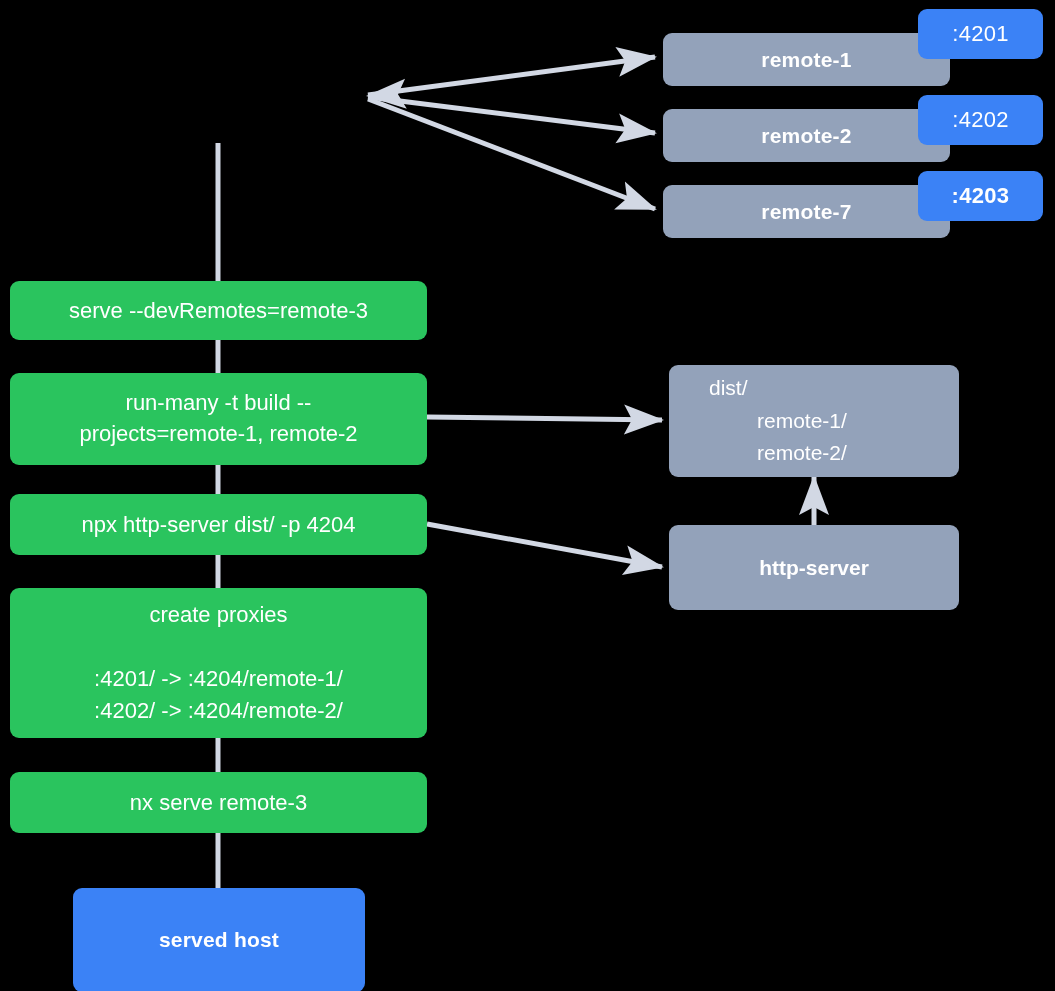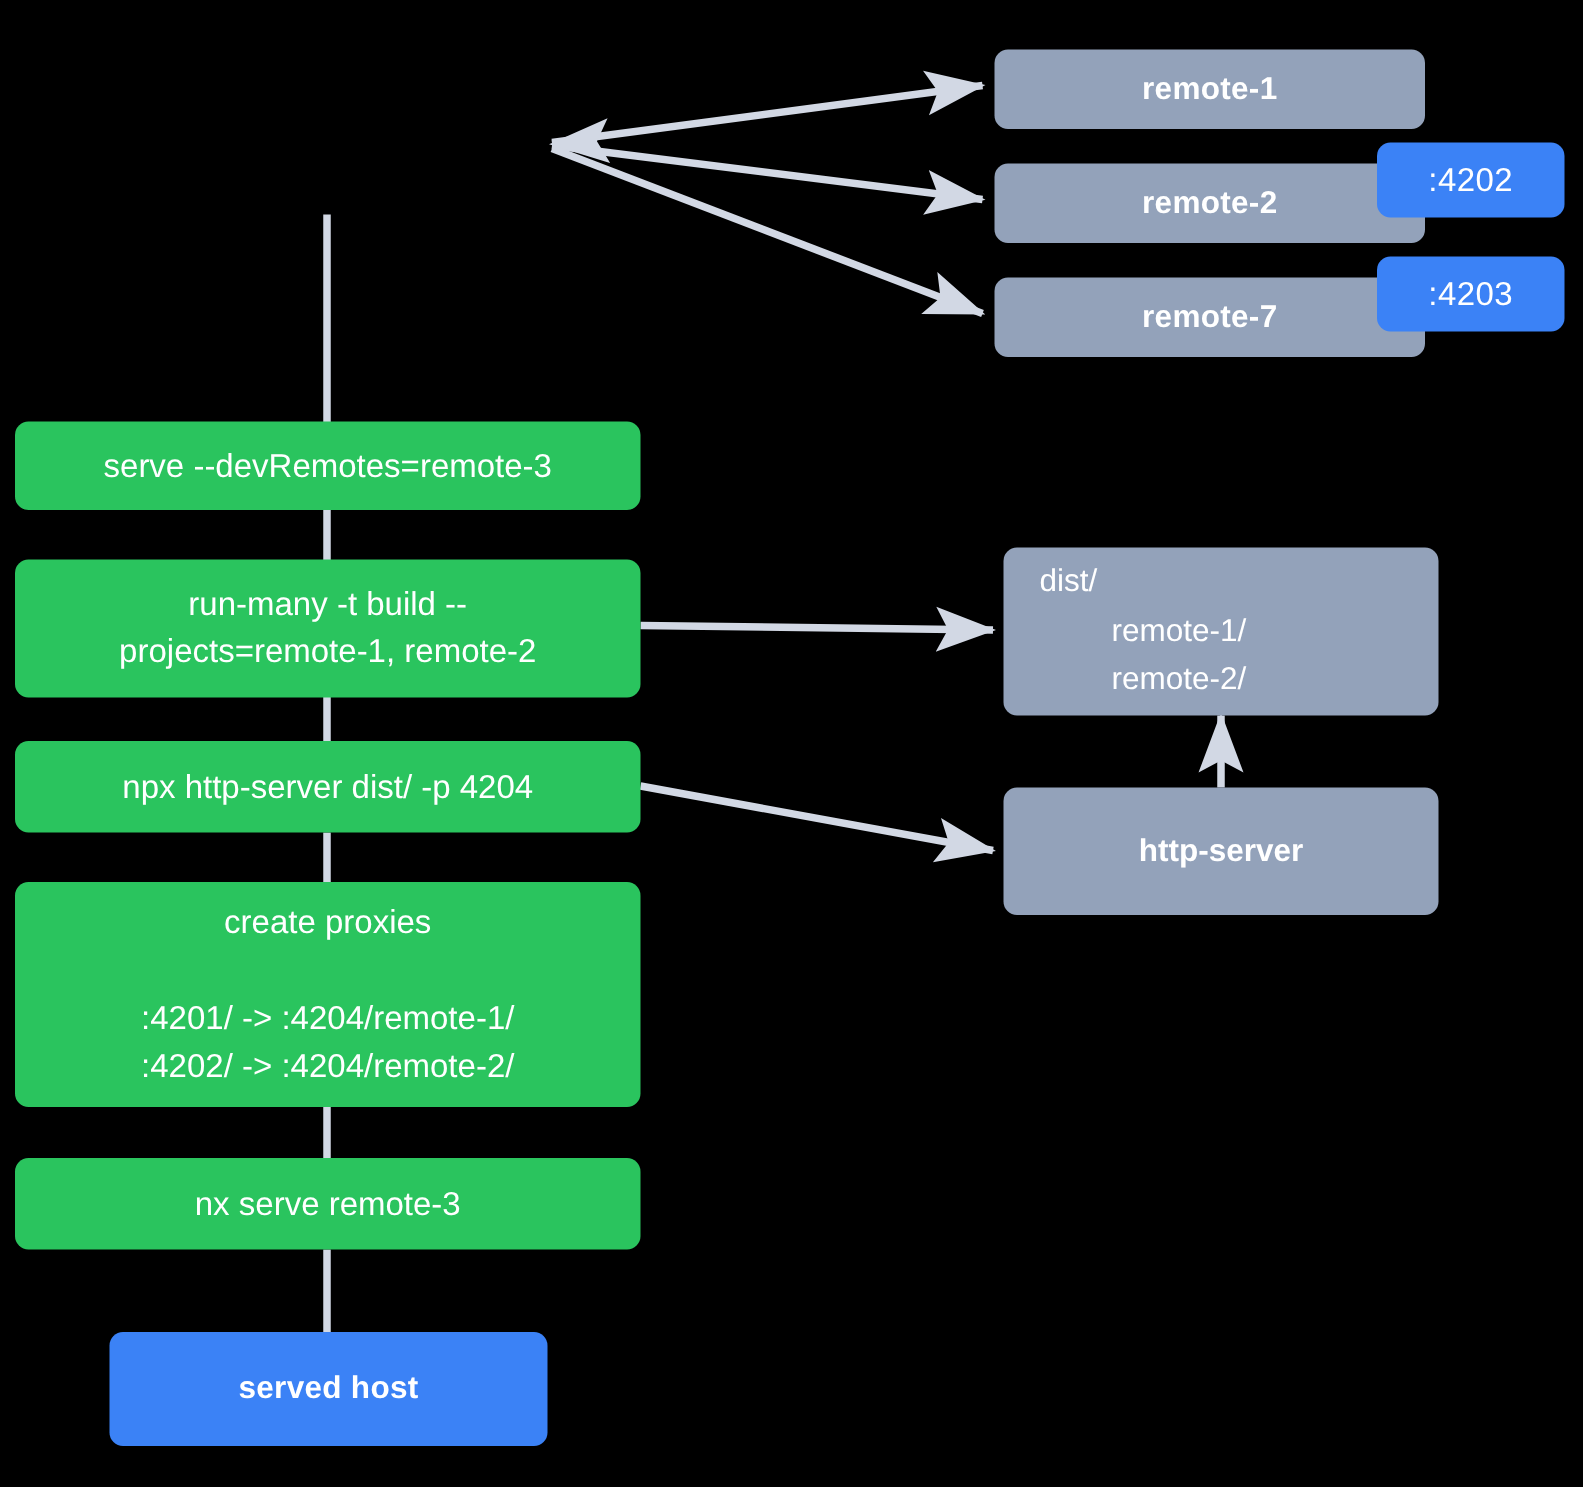--- a/index.html
+++ b/index.html
@@ -77,21 +77,21 @@
     color: #ffffff;
     font-size: 22px;
     display: flex;
     align-items: center;
     justify-content: center;
     letter-spacing: 0.3px;
   }
   .dist-body {
     text-align: left;
     width: 100%;
-    padding-left: 24px;
+    padding-left: 40px;
     box-sizing: border-box;
     font-size: 21px;
     line-height: 1.55;
   }
   .dist-body .indent {
     padding-left: 48px;
   }
   .proxy-title {
     font-size: 22px;
     margin-bottom: 34px;
@@ -137,32 +137,35 @@
 
     <line x1="427" y1="524" x2="662" y2="567" stroke="#d2d8e4" stroke-width="5" marker-end="url(#ah)"></line>
 
     <line x1="814" y1="525" x2="814" y2="477" stroke="#d2d8e4" stroke-width="5" marker-end="url(#ah)"></line>
   </svg>
 
 
   <div class="node node-remote" style="left:663px; top:33px; width:287px; height:53px;">
     <span>remote-1</span>
   </div>
+  <div class="badge" style="left:918px; top:9px; width:125px; height:50px;">
+    <span>:4201</span>
+  </div>
 
   <div class="node node-remote" style="left:663px; top:109px; width:287px; height:53px;text-align:right;">
     <span>remote-2</span>
   </div>
   <div class="badge" style="left:918px; top:95px; width:125px; height:50px;">
     <span>:4202</span>
   </div>
 
   <div class="node node-remote" style="left:663px; top:185px; width:287px; height:53px;">
     <span>remote-7</span>
   </div>
-  <div class="badge" style="left:918px; top:171px; width:125px; height:50px;">
+  <div class="badge" style="left:918px; top:171px; width:125px; height:50px;font-weight:bold;">
     <span>:4203</span>
   </div>
 
   <div class="node node-cmd" style="left:10px; top:281px; width:417px; height:59px;">
     <span>serve --devRemotes=remote-3</span>
   </div>
 
   <div class="node node-cmd" style="left:10px; top:373px; width:417px; height:92px;">
     <div class="cmd-two-line">
       <div>run-many -t build --</div>
@@ -177,21 +180,21 @@
   <div class="node node-cmd" style="left:10px; top:588px; width:417px; height:150px;">
     <div class="proxy-title">create proxies</div>
     <div class="proxy-line">:4201/ -&gt; :4204/remote-1/</div>
     <div class="proxy-line">:4202/ -&gt; :4204/remote-2/</div>
   </div>
 
   <div class="node node-cmd" style="left:10px; top:772px; width:417px; height:61px;">
     <span>nx serve remote-3</span>
   </div>
 
-  <div class="node node-served" style="left:73px; top:888px; width:292px; height:76px;">
+  <div class="node node-served" style="left:73px; top:888px; width:292px; height:104px;">
     <span>served host</span>
   </div>
 
   <div class="node node-gray" style="left:669px; top:365px; width:290px; height:112px; align-items:flex-start; justify-content:center;">
     <div class="dist-body">
       <div>dist/</div>
       <div class="indent">remote-1/</div>
       <div class="indent">remote-2/</div>
     </div>
   </div>

